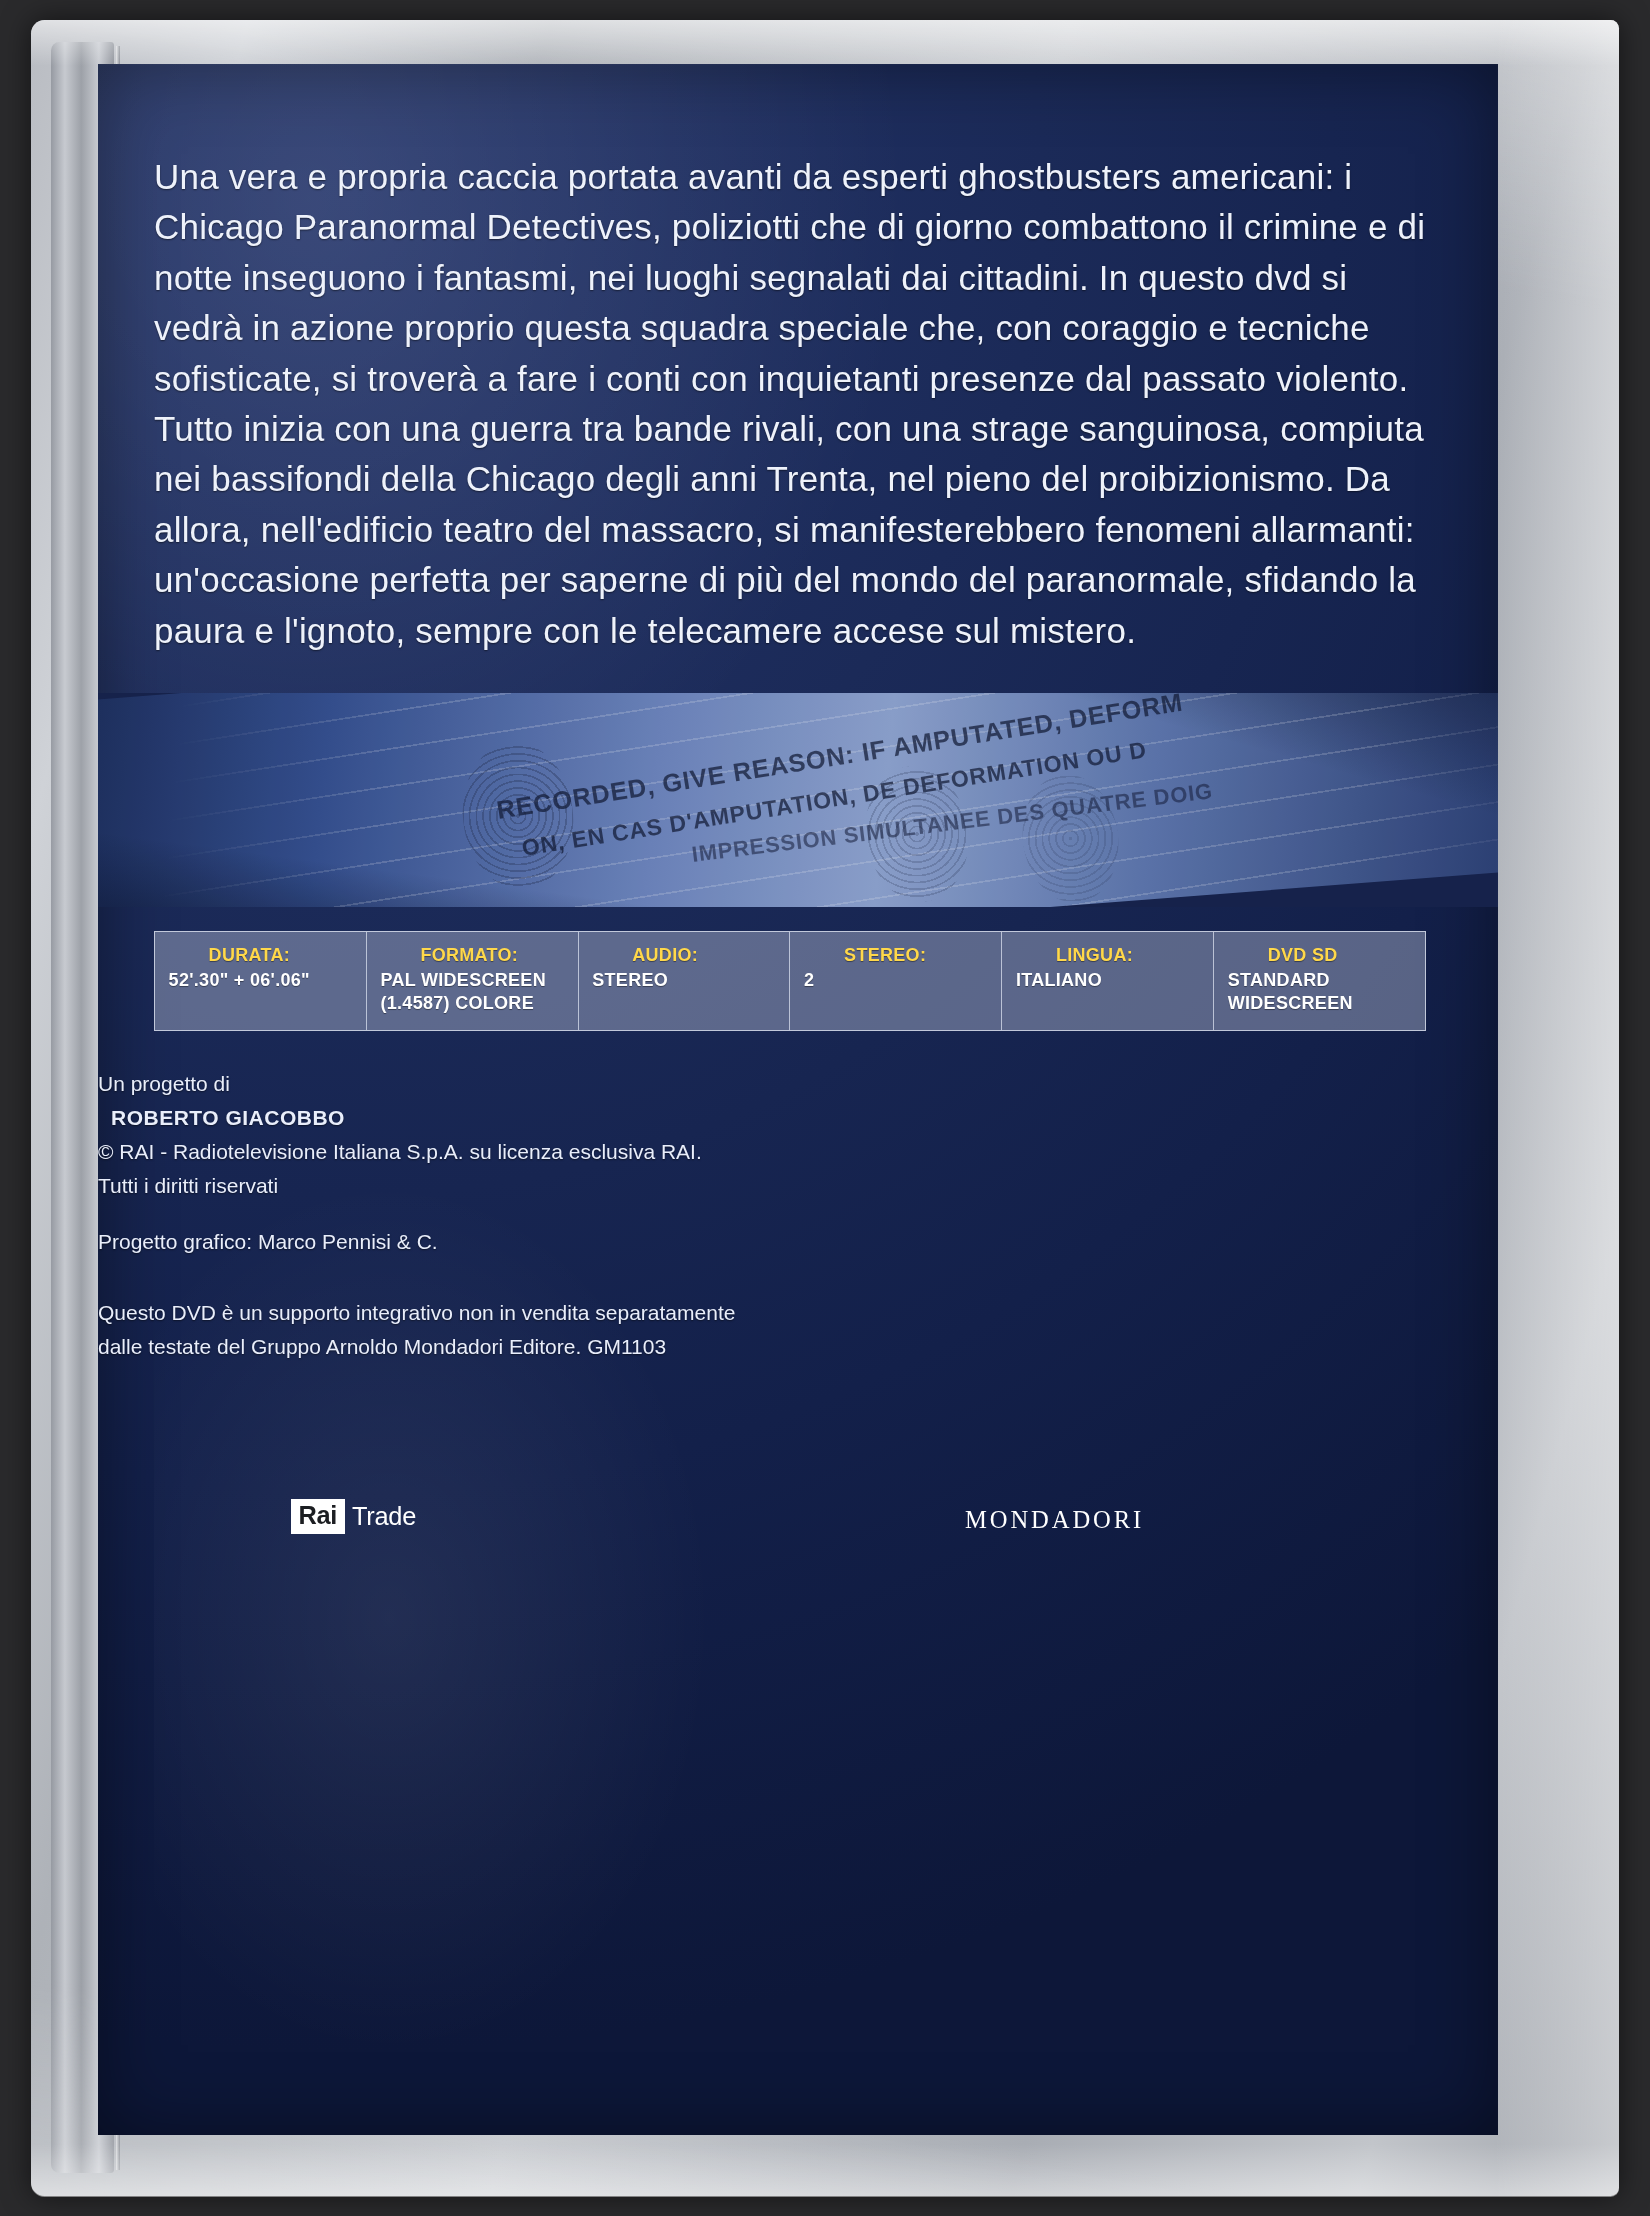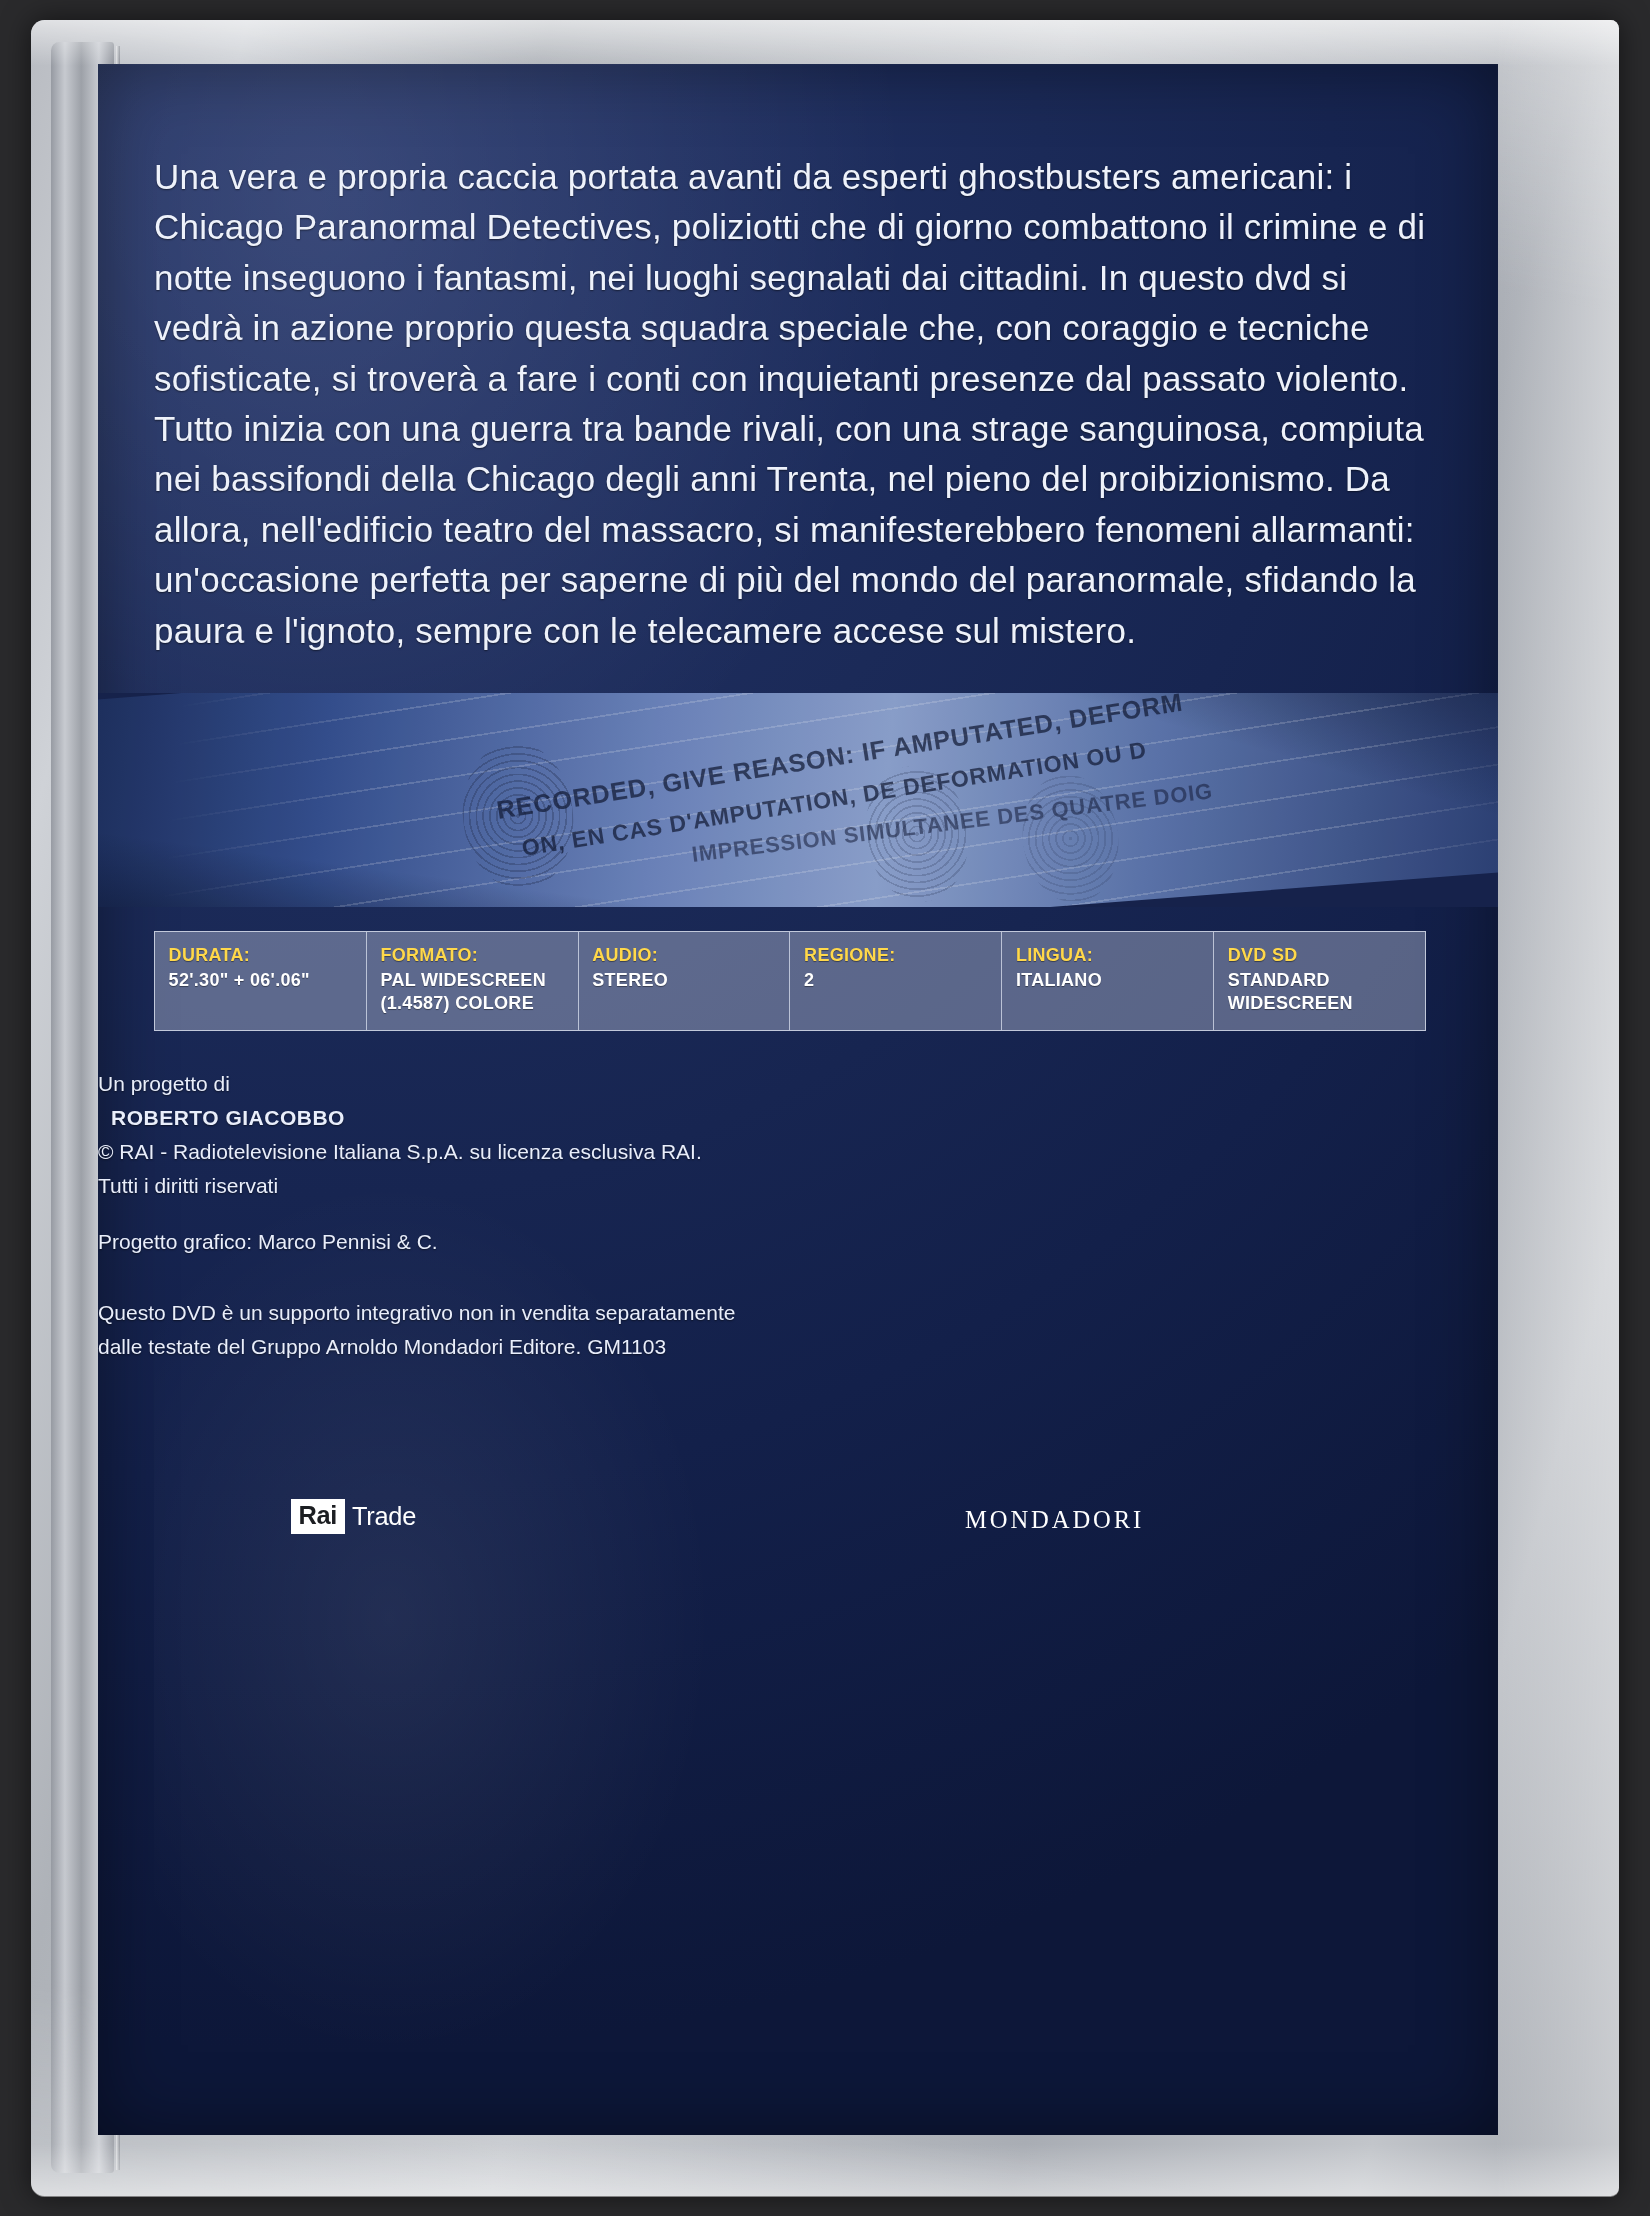--- a/index.html
+++ b/index.html
@@ -186,21 +186,21 @@
     padding: 12px 12px 0 13.6px;
     box-sizing: border-box;
     color: #ffffff;
     font-size: 18px;
     line-height: 1.26;
     font-weight: 700;
     letter-spacing: 0.3px;
     text-shadow: 0 0.8px 0.8px rgba(0,0,0,.4);
   }
   .spec:last-child { border-right: none; }
-  .spec .k { color: #ffd84a; display: block; margin-bottom: 2.5px; }
+  .spec .k { color: #ffd84a; display: block; margin-bottom: 2.5px; margin-left: 40px; }
   .spec .v { color: #ffffff; display: block; }
 
   
   .credits {
     position: absolute;
     left: 0;
     top: 1003px;
     width: 100%;
     text-align: left;
     color: #e9eefb;
@@ -308,21 +308,21 @@
       </div>
       <div class="spec">
         <span class="k">FORMATO:</span>
         <span class="v">PAL WIDESCREEN (1.4587) COLORE</span>
       </div>
       <div class="spec">
         <span class="k">AUDIO:</span>
         <span class="v">STEREO</span>
       </div>
       <div class="spec">
-        <span class="k">REGIONE:</span>
+        <span class="k">STEREO:</span>
         <span class="v">2</span>
       </div>
       <div class="spec">
         <span class="k">LINGUA:</span>
         <span class="v">ITALIANO</span>
       </div>
       <div class="spec">
         <span class="k">DVD SD</span>
         <span class="v">STANDARD WIDESCREEN</span>
       </div>

